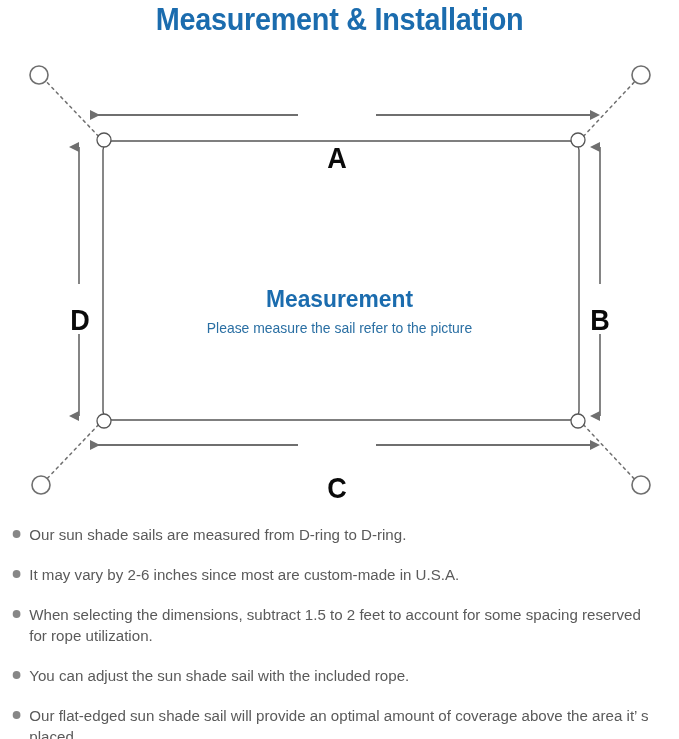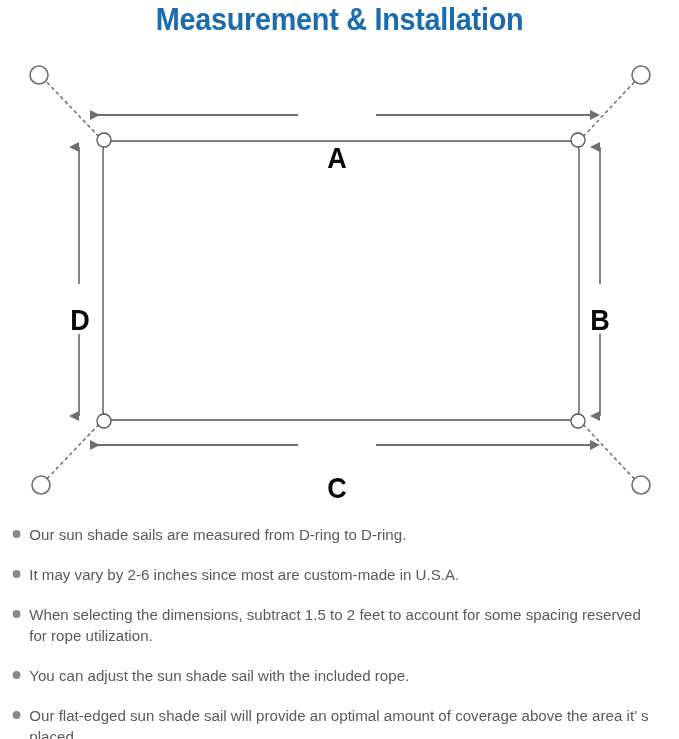--- a/index.html
+++ b/index.html
@@ -163,20 +163,24 @@
     <line x1="376" y1="401" x2="590" y2="401" stroke="#6f6f6f" stroke-width="2" marker-end="url(#arrR)"></line>
 
     <line x1="79" y1="240" x2="79" y2="103" stroke="#6f6f6f" stroke-width="1.7" marker-end="url(#arrU)"></line>
     <line x1="79" y1="290" x2="79" y2="372" stroke="#6f6f6f" stroke-width="1.7" marker-end="url(#arrD)"></line>
 
     <line x1="600" y1="240" x2="600" y2="103" stroke="#6f6f6f" stroke-width="1.7" marker-end="url(#arrU)"></line>
     <line x1="600" y1="290" x2="600" y2="372" stroke="#6f6f6f" stroke-width="1.7" marker-end="url(#arrD)"></line>
 
   </svg>
 
+  <div class="center-block">
+    <div class="center-title">Measurement</div>
+    <div class="center-sub">Please measure the sail refer to the picture</div>
+  </div>
 
   <div class="dim-label" id="label-A">A</div>
   <div class="dim-label" id="label-B">B</div>
   <div class="dim-label" id="label-C">C</div>
   <div class="dim-label" id="label-D">D</div>
 
 </div>
 
 <div class="notes">
 

